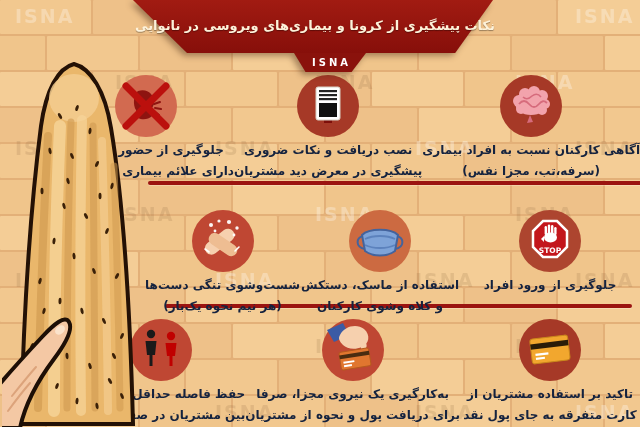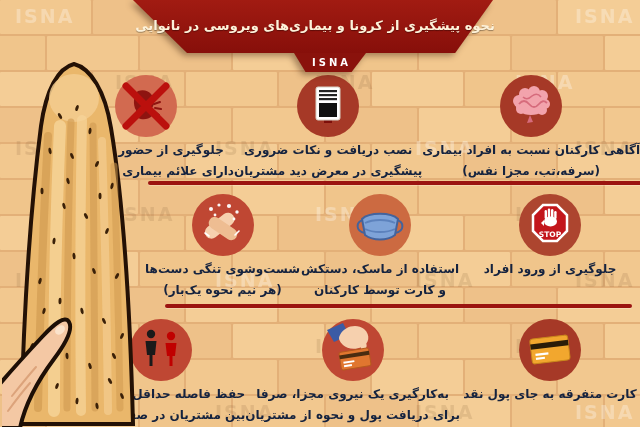--- a/index.html
+++ b/index.html
@@ -13,21 +13,21 @@
   .brick{position:absolute;height:34px;border-radius:1px;}
   
   #wms{position:absolute;inset:0;z-index:2;}
   .wm{position:absolute;font-weight:bold;font-size:19px;letter-spacing:2px;
       color:rgba(130,95,55,.16);user-select:none;}
   .wm.lt{color:rgba(255,255,255,.30);}
   
   .grid{position:absolute;left:145px;top:64px;right:0;bottom:0;z-index:3;}
   .row{position:absolute;left:0;right:0;display:flex;direction:rtl;}
   .row1{top:0;height:117px;}
-  .row2{top:127px;height:111px;}
+  .row2{top:143px;height:111px;}
   .row3{top:250px;height:113px;}
   .cell{display:flex;flex-direction:column;align-items:center;}
   .cell-r{flex:0 0 180px;}
   .cell-m{flex:0 0 160px;}
   .cell-l{flex:0 0 155px;}
   .row1 .cell{padding-top:10px;}
   .row2 .cell{padding-top:2px;}
   .row3 .cell{padding-top:4px;}
   .icon{width:64px;height:64px;}
   .lines{margin-top:2px;text-align:center;direction:rtl;color:#15233f;
@@ -174,21 +174,21 @@
       <span class="wm lt" style="left: 15px; top: 401px;">ISNA</span>
       <span class="wm" style="left: 215px; top: 401px;">ISNA</span>
       <span class="wm" style="left: 415px; top: 401px;">ISNA</span>
       <span class="wm lt" style="left: 575px; top: 401px;">ISNA</span>
     </div>
 
   <div class="banner-wrap">
     <div class="banner"></div>
     <div class="isna-tab">ISNA</div>
   </div>
-  <div class="banner-title">نحوه پیشگیری از کرونا و بیماری‌های ویروسی در نانوایی</div>
+  <div class="banner-title">نکات پیشگیری از کرونا و بیماری‌های ویروسی در نانوایی</div>
 
   <div class="sep sep1"></div>
   <div class="sep sep2"></div>
 
   <div class="grid">
 
     <div class="row row1">
       <div class="cell cell-r">
         <div class="icon">
           <svg viewBox="0 0 64 64" width="64" height="64">
@@ -272,21 +272,21 @@
         <div class="icon">
           <svg viewBox="0 0 64 64" width="64" height="64">
             <circle cx="32" cy="32" r="31" fill="#cc6a41"></circle>
             <path d="M15,27 C8,29 7,38 17,40 M49,27 C56,29 57,38 47,40" stroke="#44639c" stroke-width="2" fill="none"></path>
             <path d="M14,26 C21,19 43,19 50,26 L47,42 C39,48 25,48 17,42 Z" fill="#7ea3d8" stroke="#44639c" stroke-width="2"></path>
             <path d="M17,30 C25,26 39,26 47,30 M17,36 C25,40 39,40 47,36" stroke="#5c82bd" stroke-width="1.8" fill="none"></path>
           </svg>
         </div>
         <div class="lines">
           <div>استفاده از ماسک، دستکش</div>
-          <div>و کارت توسط کارکنان</div>
+          <div>و کلاه وشوی کارکنان</div>
         </div>
       </div>
 
       <div class="cell cell-l">
         <div class="icon">
           <svg viewBox="0 0 64 64" width="64" height="64">
             <circle cx="32" cy="32" r="31" fill="#bf4733"></circle>
             <g transform="rotate(-38 32 32)">
               <rect x="12" y="24" width="34" height="13" rx="6.5" fill="#f6d0ae"></rect>
             </g>
@@ -318,20 +318,21 @@
             <circle cx="32" cy="32" r="31" fill="#a63927"></circle>
             <g transform="rotate(-7 32 32)">
               <rect x="13" y="19" width="38" height="25" rx="3" fill="#f2a72e" stroke="#c9871c" stroke-width="1"></rect>
               <rect x="13" y="24" width="38" height="5.5" fill="#2a1c08"></rect>
               <rect x="17" y="34" width="13" height="2.2" fill="#ffffff"></rect>
               <rect x="17" y="38" width="9" height="2.2" fill="#ffffff"></rect>
             </g>
           </svg>
         </div>
         <div class="lines">
+          <div>تاکید بر استفاده مشتریان از</div>
           <div>کارت متفرقه به جای پول نقد</div>
         </div>
       </div>
 
       <div class="cell cell-m">
         <div class="icon">
           <svg viewBox="0 0 64 64" width="64" height="64">
             <circle cx="32" cy="32" r="31" fill="#bf4733"></circle>
             <polygon points="6,12 22,5 28,17 13,24" fill="#3b5ba5"></polygon>
             <path d="M19,17 C23,8 36,5 43,11 C50,17 48,26 41,29 C34,32 26,31 22,27 C18,23 17,20 19,17 Z" fill="#f6d0ae"></path>

